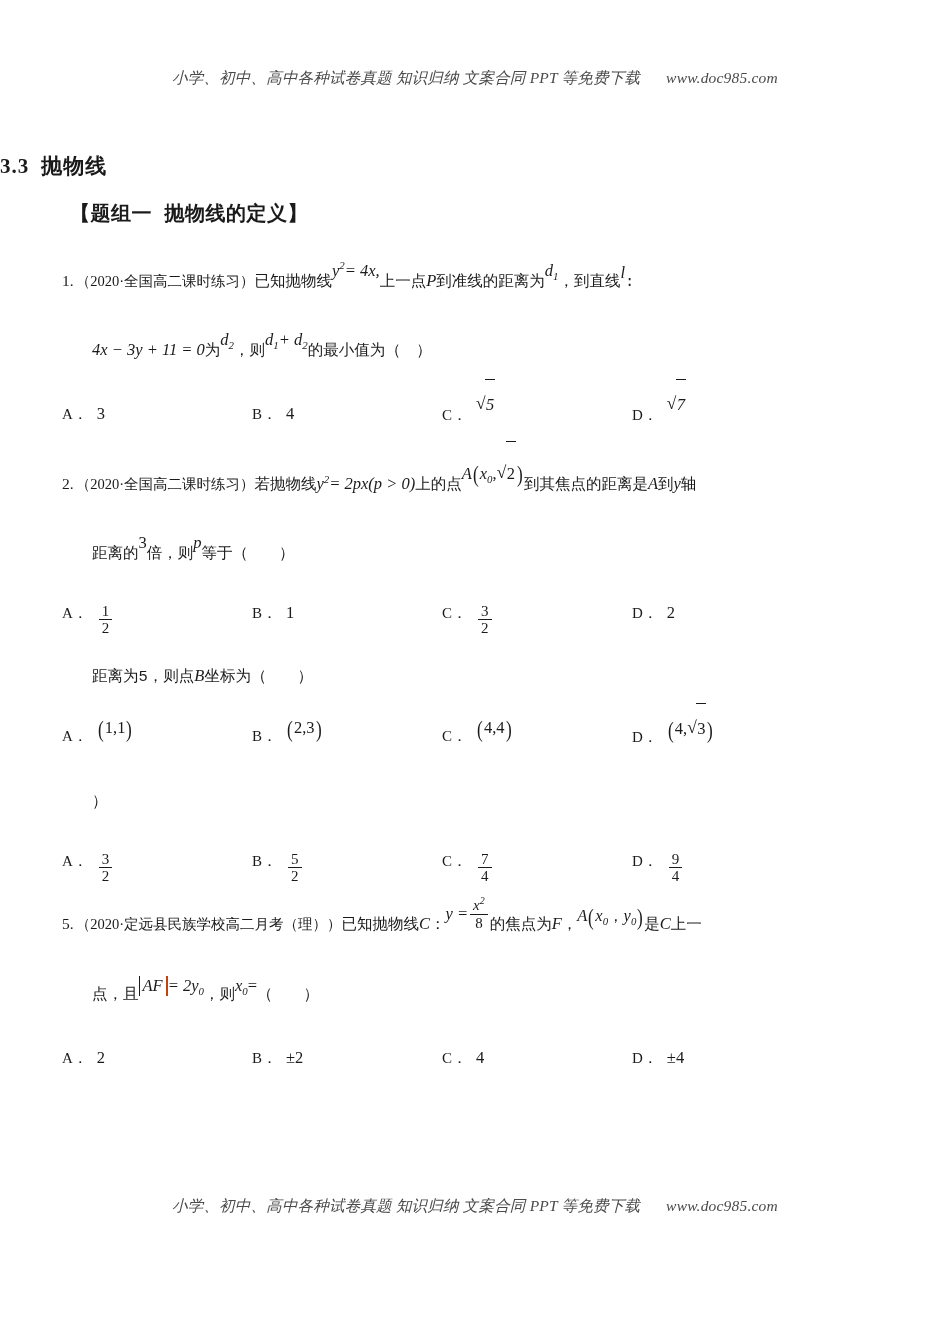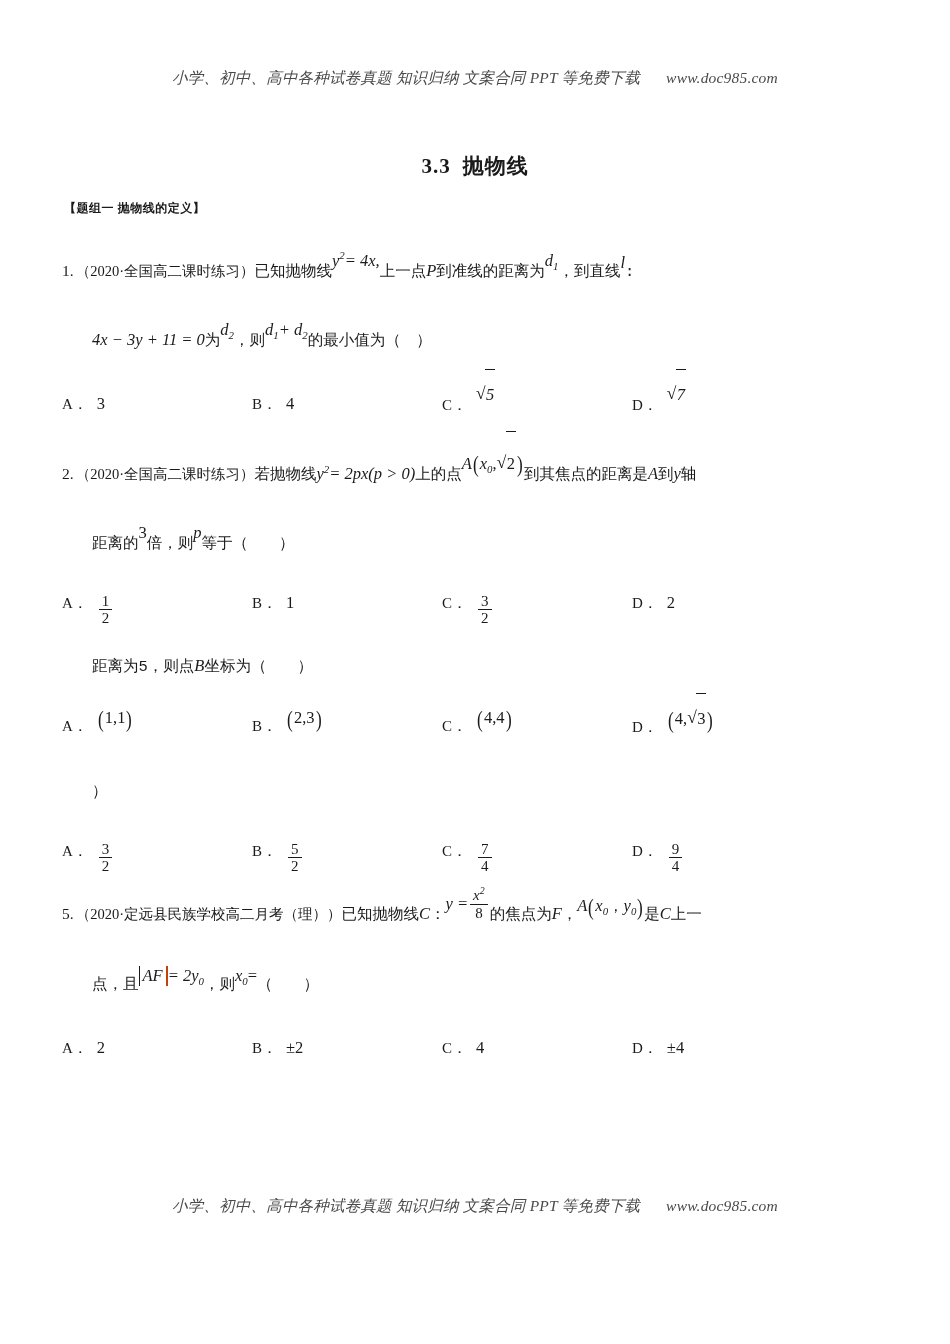--- a/index.html
+++ b/index.html
@@ -38,43 +38,42 @@
     font-family: "Liberation Serif", "DejaVu Serif", serif;
   }
   .wm-top { top: 68px; }
   .wm-bottom { top: 1196px; }
 
   .doc-title {
     position: absolute;
     top: 152px;
     left: 0;
     width: 950px;
-    text-align: center;
     font-size: 21px;
     font-weight: bold;
     font-family: "DejaVu Sans", "Liberation Sans", sans-serif;
     letter-spacing: 1px;
   }
   .doc-title .tnum {
     font-family: "Liberation Serif", "DejaVu Serif", serif;
     margin-right: 12px;
   }
 
   .content {
     position: absolute;
     top: 200px;
     left: 62px;
     width: 830px;
   }
 
   .group-head {
-    font-size: 12px;
+    font-size: 20px;
     font-weight: bold;
-    font-family: Liberation Sans, sans-serif;
-    margin: 0 0 16px 2px;
+    font-family: Liberation Mono, monospace;
+    margin: 0 0 16px 8px;
     letter-spacing: 0.5px;
   }
 
   .q {
     margin-bottom: 6px;
   }
   .q-line {
     font-size: 15.5px;
     line-height: 64px;
     white-space: nowrap;

